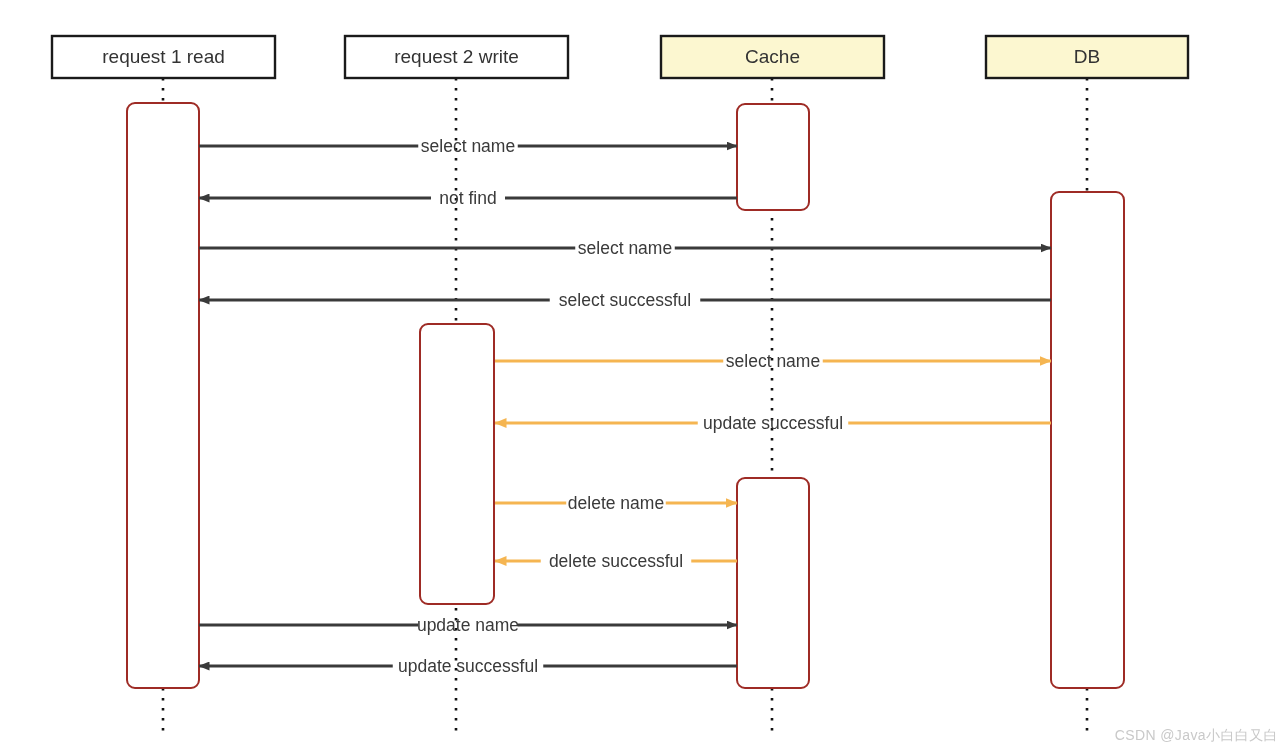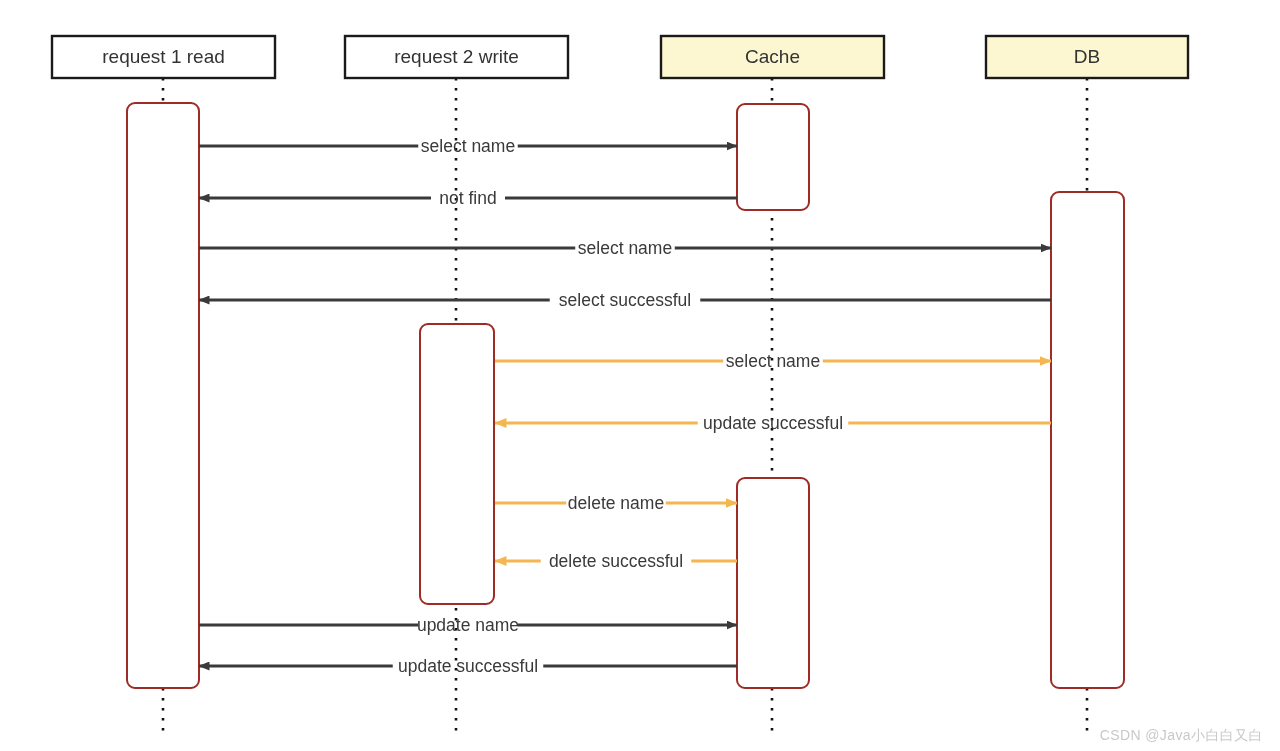--- a/index.html
+++ b/index.html
@@ -37,21 +37,21 @@
   }
   .message-label {
     font-family: "Liberation Sans", sans-serif;
     font-size: 17.5px;
     fill: #3a3a3a;
     text-anchor: middle;
     dominant-baseline: middle;
   }
   .watermark-text {
     position: absolute;
-    right: 17px;
+    right: 2px;
     bottom: 6px;
     font-family: "Liberation Sans", sans-serif;
     font-size: 14px;
     color: #c9c9c9;
     letter-spacing: 0.4px;
     white-space: nowrap;
     user-select: none;
   }
 </style>
 </head>

